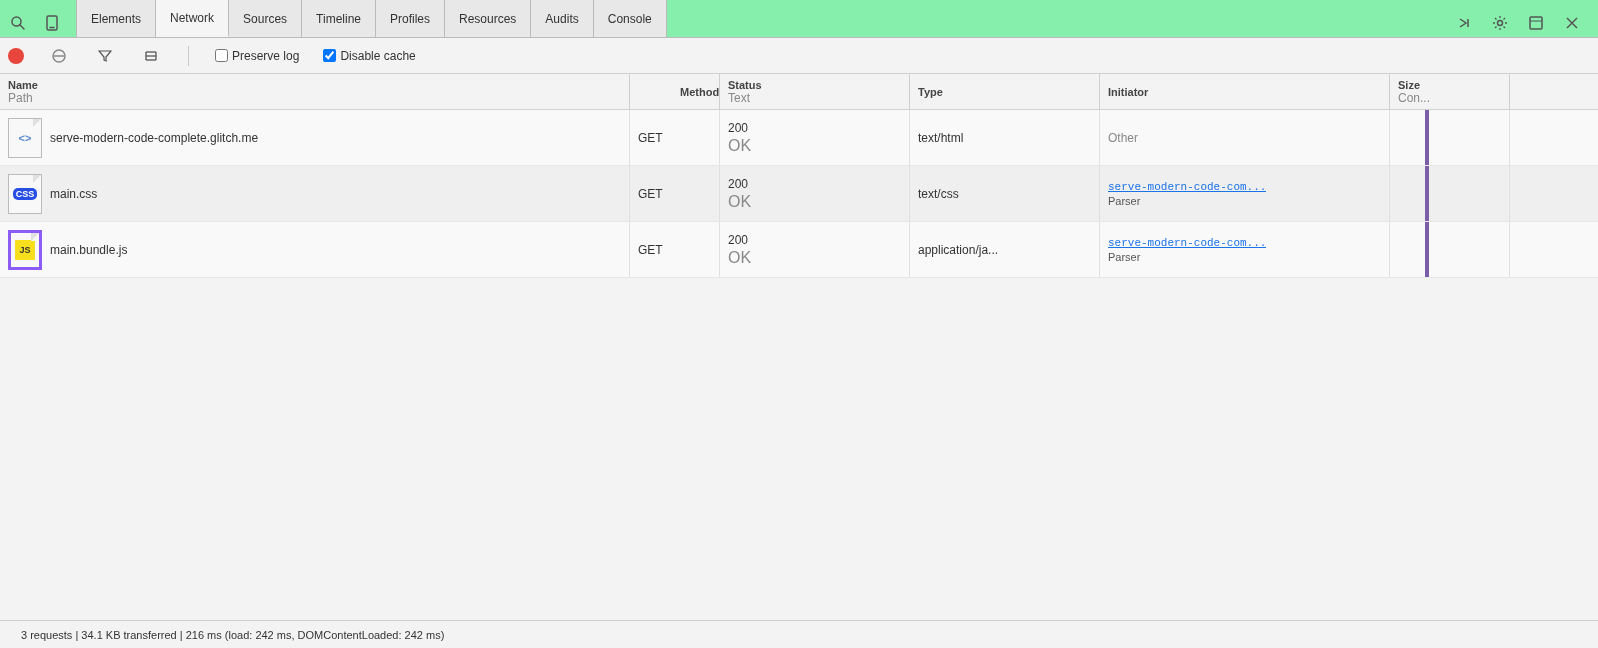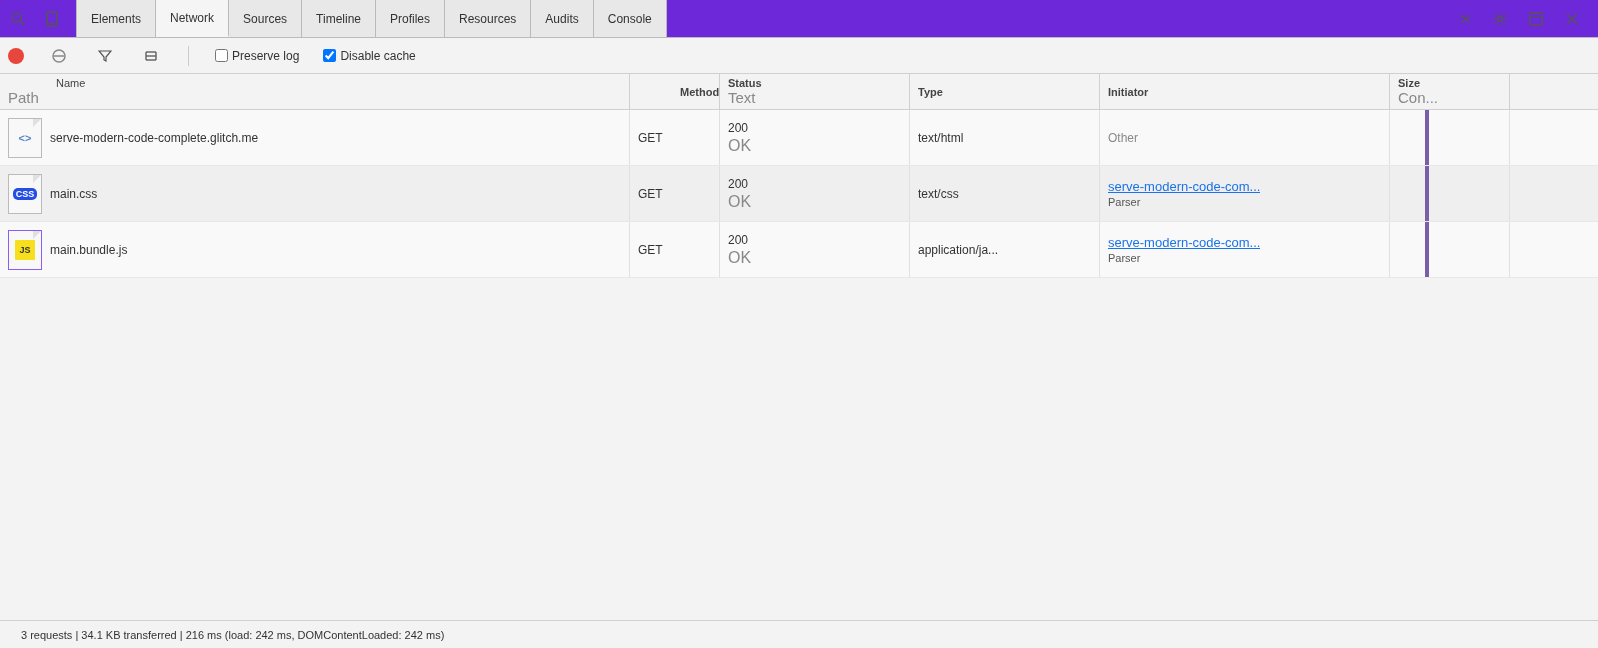--- a/index.html
+++ b/index.html
@@ -8,22 +8,22 @@
       font-size: 12px;
       background: #f3f3f3;
       width: 1598px;
       min-height: 648px;
       overflow: hidden;
     }
 
     
     .tab-bar {
       display: flex;
-      align-items: center;
-      background: #6d28d9;
+      align-items: flex-end;
+      background: #86efac;
       border-bottom: 1px solid #bbb;
       height: 38px;
       padding: 0 4px;
       position: relative;
     }
     .tab-bar-icons {
       display: flex;
       align-items: center;
       gap: 6px;
       margin-right: 10px;
@@ -139,21 +139,21 @@
       font-size: 11px;
       color: #444;
       display: flex;
       flex-direction: column;
       justify-content: center;
       border-right: 1px solid #d0d0d0;
       flex-shrink: 0;
     }
     .th .sub {
       color: #888;
-      font-size: 15px;
+      font-size: 12px;
     }
     .th-name { width: 630px; }
     .th-method { width: 90px; }
     .th-status { width: 190px; }
     .th-type { width: 190px; }
     .th-initiator { width: 290px; }
     .th-size { width: 120px; }
 
     
     .table-body {
@@ -183,21 +183,21 @@
       gap: 8px;
     }
     .td-method { width: 90px; }
     .td-status { width: 190px; flex-direction: column; align-items: flex-start; justify-content: center; gap: 2px; }
     .td-type { width: 190px; }
     .td-initiator { width: 290px; flex-direction: column; align-items: flex-start; justify-content: center; gap: 2px; }
     .td-size { width: 120px; flex-direction: column; align-items: flex-start; justify-content: center; gap: 2px; }
 
     .status-text { color: #333; font-weight: 500; text-align: center; }
     .status-sub { color: #888; font-size: 16px; }
-    .initiator-link { color: #1a73e8; text-decoration: underline; font-size: 13px; white-space: nowrap; overflow: hidden; text-overflow: ellipsis; max-width: 260px; }
+    .initiator-link { color: #1a73e8; text-decoration: underline; font-size: 11px; white-space: nowrap; overflow: hidden; text-overflow: ellipsis; max-width: 260px; font-family: Liberation Mono, monospace; }
     .initiator-sub { color: #555; font-size: 11px; }
 
     
     .status-bar {
       position: fixed;
       bottom: 0;
       left: 0;
       right: 0;
       height: 28px;
       background: #f3f3f3;
@@ -270,21 +270,21 @@
       display: flex;
       align-items: center;
       justify-content: center;
       font-size: 9px;
       font-weight: bold;
       color: #333;
       border-radius: 1px;
     }
     .js-icon-wrapper {
       background: #f8f8f8;
-      border: 1px solid #8b5cf6;
+      border: 3px solid #8b5cf6;
       width: 34px;
       height: 40px;
       position: relative;
       display: flex;
       align-items: center;
       justify-content: center;
       flex-shrink: 0;
     }
     .js-icon-wrapper::before {
       content: '';
@@ -429,21 +429,21 @@
     <label class="checkbox-label">
       <input type="checkbox" checked="" style="">
       <span>Disable cache</span>
     </label>
   </div>
 
   <div class="table-container">
 
     <div class="table-header">
       <div class="th th-name">
-        <span style="font-weight:400;margin-left:48px;">Name</span>
+        <span style="font-weight:700;">Name</span>
         <span class="sub">Path</span>
       </div>
       <div class="th th-method">
         <span style="font-weight:600;padding-left:42px;">Method</span>
       </div>
       <div class="th th-status">
         <span style="font-weight:600;">Status</span>
         <span class="sub">Text</span>
       </div>
       <div class="th th-type">

